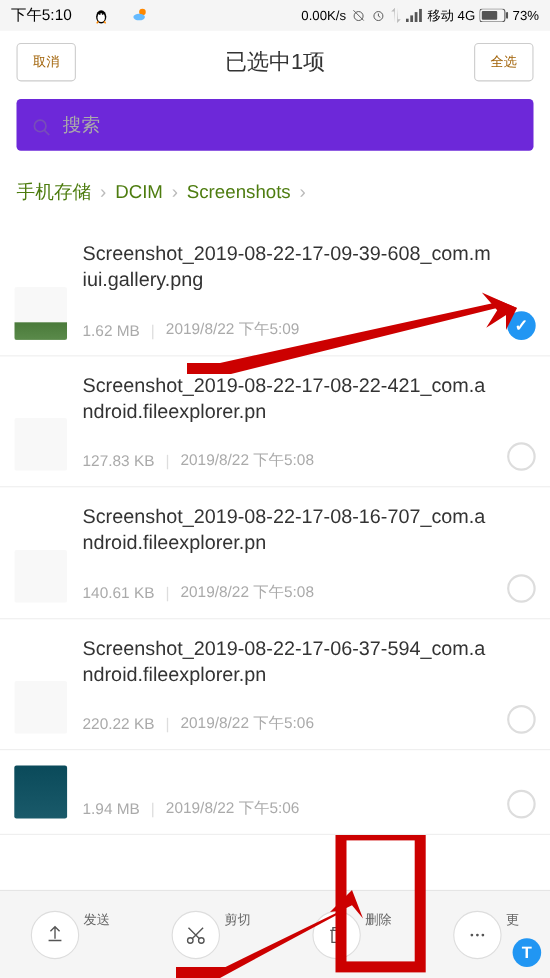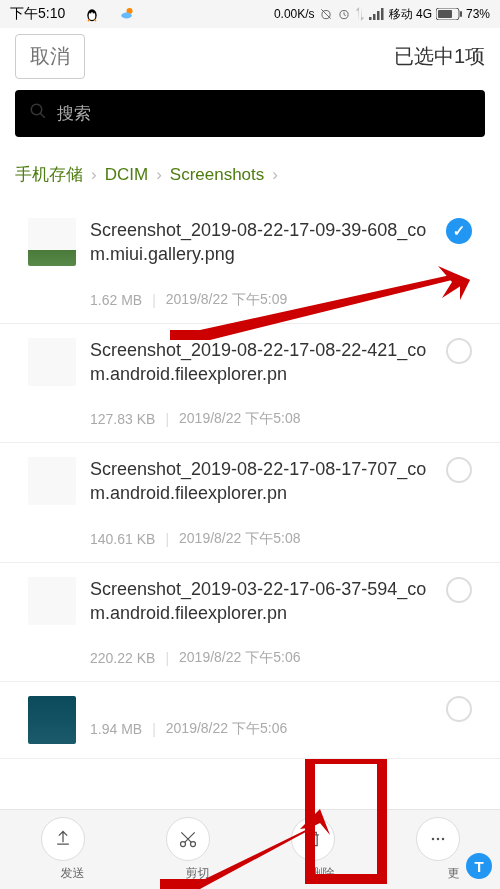--- a/index.html
+++ b/index.html
@@ -5,52 +5,52 @@
     * { margin: 0; padding: 0; box-sizing: border-box; }
     body { font-family: -apple-system, "PingFang SC", "Microsoft YaHei", sans-serif; width: 500px; height: 889px; background: #fff; position: relative; overflow: hidden; }
     
     .status-bar { display: flex; align-items: center; justify-content: space-between; padding: 4px 10px; height: 28px; font-size: 14px; background: #f5f5f5; }
     .status-left { display: flex; align-items: center; gap: 19px; }
     .status-right { display: flex; align-items: center; gap: 4px; font-size: 12px; }
     .penguin { width: 16px; height: 16px; }
     .weather-icon { width: 18px; height: 18px; }
     
     .header { display: flex; align-items: center; justify-content: space-between; padding: 10px 15px; height: 56px; }
-    .btn-outline { border: 1px solid #ccc; border-radius: 4px; padding: 8px 14px; background: #fff; font-size: 20px; color: #737373; }
+    .btn-outline { border: 1px solid #ccc; border-radius: 4px; padding: 8px 14px; background: #fff; font-size: 12px; color: #a16207; }
     .header-title { font-size: 20px; color: #333; }
     
-    .search-box { margin: 6px 15px 12px; background: #000000; border-radius: 4px; padding: 12px 14px; display: flex; align-items: flex-start; gap: 10px; }
+    .search-box { margin: 6px 15px 12px; background: #6d28d9; border-radius: 4px; padding: 12px 14px; display: flex; align-items: flex-end; gap: 10px; }
     .search-icon-svg { width: 18px; height: 18px; opacity: 0.4; }
     .search-placeholder { color: #aaa; font-size: 17px; }
     
     .breadcrumb { padding: 14px 15px 18px; display: flex; align-items: center; gap: 8px; font-size: 17px; color: #888; }
     .crumb { color: #4d7c0f; }
     .chev { color: #bbb; }
     
     .file-list { }
-    .file-item { display: flex; align-items: flex-start; padding: 14px 28px; border-bottom: 1px solid #eee; gap: 14px; }
+    .file-item { display: flex; align-items: flex-end; padding: 14px 13px; border-bottom: 1px solid #eee; gap: 14px; }
     .file-thumb { width: 48px; height: 48px; background: #eaeaea; border-radius: 2px; flex-shrink: 0; overflow: hidden; display: flex; flex-direction: column; }
     .thumb-gallery { background: #fff; }
     .thumb-gallery .sky { height: 32px; background: #f8f8f8; }
     .thumb-gallery .land { height: 16px; background: linear-gradient(#4a7a3a, #5a8a4a); }
     .thumb-fe { background: #fff; display: flex; }
     .thumb-fe .side { width: 10px; background: #f5d080; }
     .thumb-fe .body { flex: 1; background: #f8f8f8; }
     .thumb-home { background: linear-gradient(#0a4a5a, #1a5a6a); }
     .file-info { flex: 1; min-width: 0; }
     .file-name { font-size: 18px; color: #333; line-height: 1.35; word-break: break-all; }
     .file-meta { margin-top: 24px; font-size: 14px; color: #aaa; display: flex; align-items: center; gap: 10px; }
     .meta-sep { color: #ddd; }
     .check { width: 26px; height: 26px; border-radius: 50%; flex-shrink: 0; }
     .check.unchecked { border: 2px solid #ddd; }
     .check.checked { background: #2196f3; display: flex; align-items: center; justify-content: center; }
     .check.checked::after { content: "✓"; color: #fff; font-size: 15px; font-weight: bold; }
     
     .bottom-bar { position: absolute; bottom: 0; left: 0; right: 0; height: 80px; background: #f5f5f5; display: flex; justify-content: space-around; align-items: center; padding: 6px 0; border-top: 1px solid #e5e5e5; }
-    .bottom-btn { display: flex; flex-direction: column; align-items: flex-end; gap: 4px; }
+    .bottom-btn { display: flex; flex-direction: row; align-items: flex-start; gap: 4px; }
     .bottom-circle { width: 44px; height: 44px; border-radius: 50%; background: #fff; border: 1px solid #ddd; display: flex; align-items: center; justify-content: center; }
     .bottom-label { font-size: 12px; color: #666; }
     
     .arrow1 { position: absolute; top: 180px; left: 170px; pointer-events: none; }
     .arrow2 { position: absolute; bottom: 0; left: 160px; pointer-events: none; }
     
     .watermark { position: absolute; bottom: 10px; right: 8px; display: flex; align-items: center; gap: 4px; }
     .wm-badge { width: 26px; height: 26px; border-radius: 50%; background: #2196f3; display: flex; align-items: center; justify-content: center; color: #fff; font-weight: bold; font-size: 15px; }
     .wm-text { font-size: 17px; font-weight: bold; color: #2196f3; text-shadow: 1px 1px 0 #fff, -1px -1px 0 #fff, 1px -1px 0 #fff, -1px 1px 0 #fff; }
   </style>
@@ -97,20 +97,21 @@
         <rect x="2" y="2" width="14" height="8" rx="1" fill="#555"></rect>
         <rect x="24" y="3" width="2" height="6" rx="1" fill="#555"></rect>
       </svg>
     <span>73%</span>
   </div>
 </div>
 
 <div class="header">
   <button class="btn-outline">取消</button>
   <span class="header-title">已选中1项</span>
+  <button class="btn-outline">全选</button>
 </div>
 
 <div class="search-box">
   <svg class="search-icon-svg" viewBox="0 0 24 24">
       <circle cx="10" cy="10" r="7" fill="none" stroke="#888" stroke-width="2"></circle>
       <line x1="15" y1="15" x2="21" y2="21" stroke="#888" stroke-width="2"></line>
     </svg>
   <span class="search-placeholder">搜索</span>
 </div>
 
@@ -155,37 +156,37 @@
     </div>
     <div class="check unchecked"></div>
   </div>
 
   <div class="file-item">
     <div class="file-thumb thumb-fe">
         <div class="side"></div>
         <div class="body"></div>
       </div>
     <div class="file-info">
-      <div class="file-name">Screenshot_2019-08-22-17-08-17-707_com.android.fileexplorer.pn</div>
+      <div class="file-name">Screenshot_2019-08-22-17-08-16-707_com.android.fileexplorer.pn</div>
       <div class="file-meta">
         <span>140.61 KB</span>
         <span class="meta-sep">|</span>
         <span>2019/8/22 下午5:08</span>
       </div>
     </div>
     <div class="check unchecked"></div>
   </div>
 
   <div class="file-item">
     <div class="file-thumb thumb-fe">
         <div class="side"></div>
         <div class="body"></div>
       </div>
     <div class="file-info">
-      <div class="file-name">Screenshot_2019-03-22-17-06-37-594_com.android.fileexplorer.pn</div>
+      <div class="file-name">Screenshot_2019-08-22-17-06-37-594_com.android.fileexplorer.pn</div>
       <div class="file-meta">
         <span>220.22 KB</span>
         <span class="meta-sep">|</span>
         <span>2019/8/22 下午5:06</span>
       </div>
     </div>
     <div class="check unchecked"></div>
   </div>
 
   <div class="file-item">

